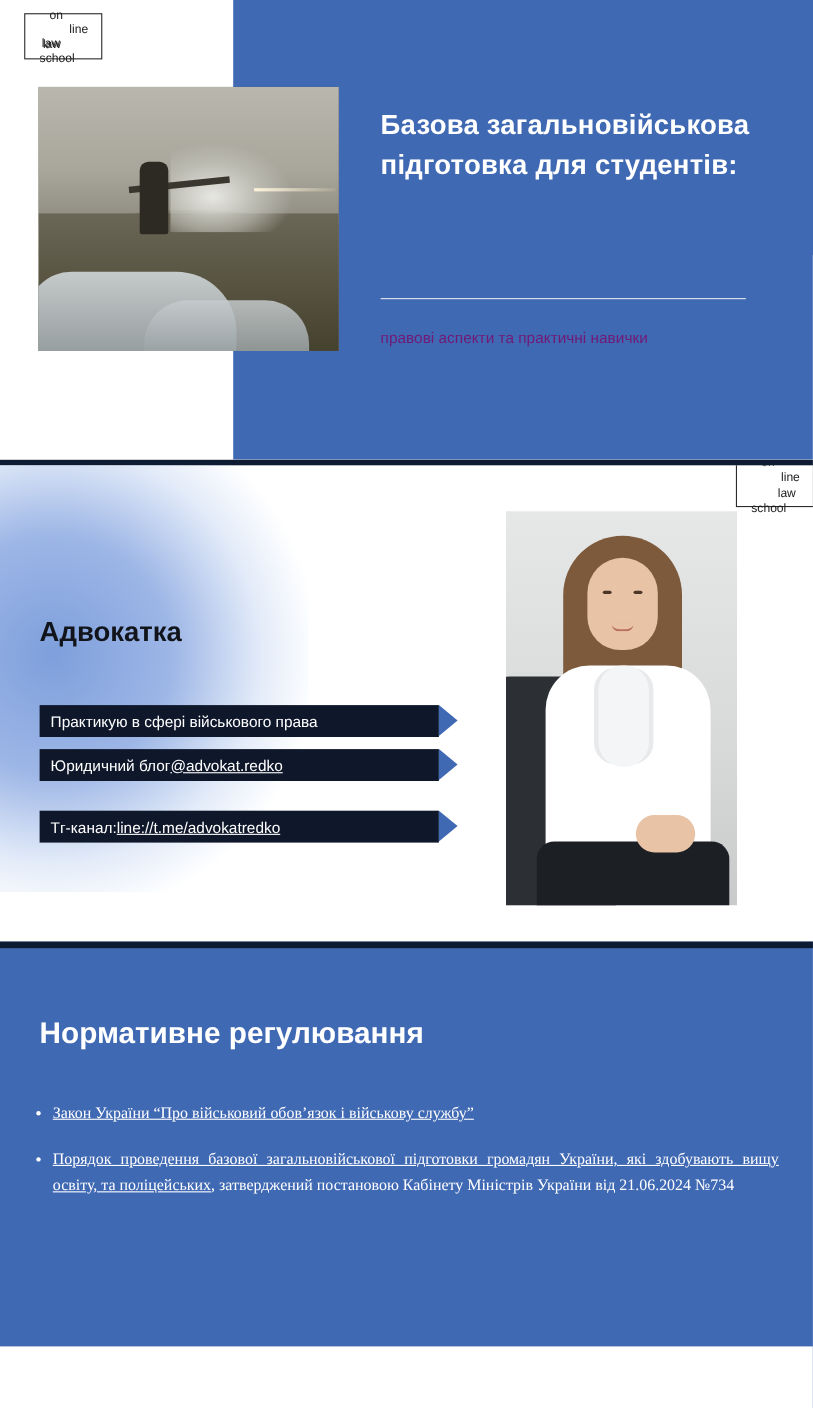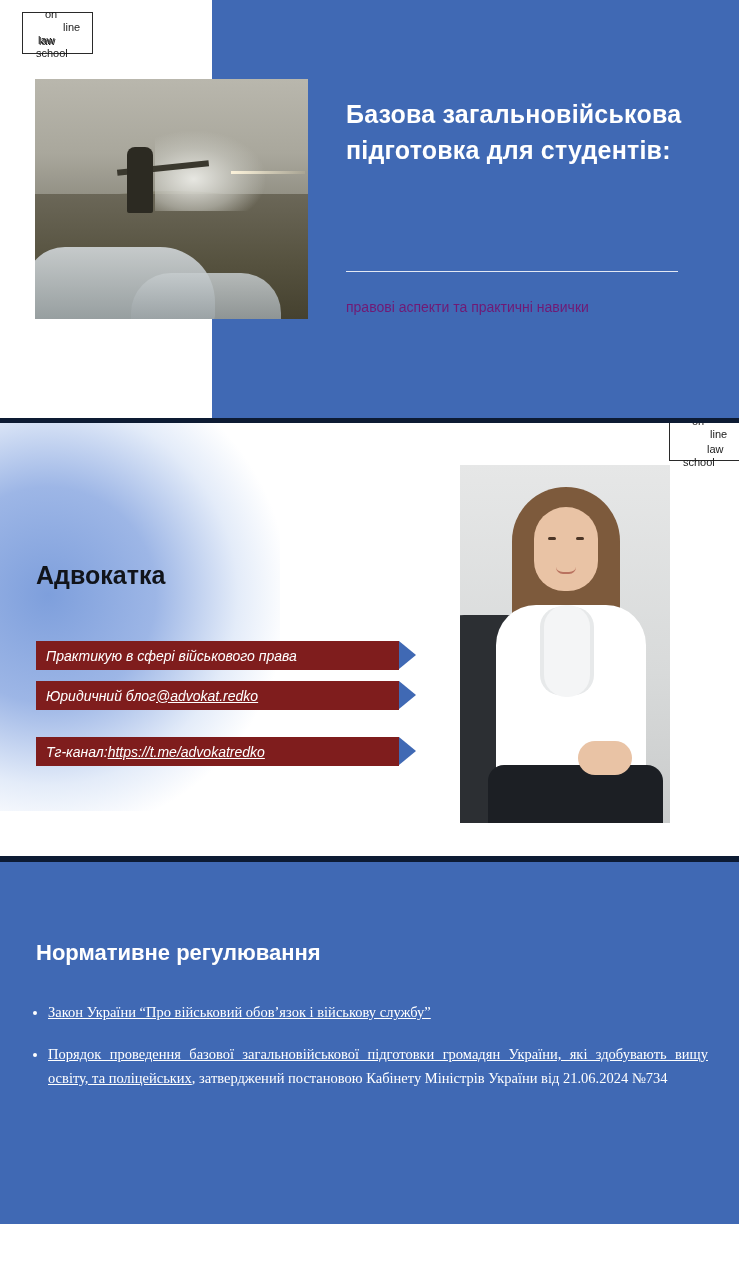--- a/index.html
+++ b/index.html
@@ -139,26 +139,25 @@
     left: 36px; top: 138px;
     color: #11141a;
     font-size: 25px;
     font-weight: bold;
     line-height: 28px;
   }
   .arrow-bar {
     position: absolute;
     left: 36px;
     height: 29px;
-    background: #7f1d1d;
+    background: #0f172a;
     display: flex;
     align-items: center;
     color: #ffffff;
     font-size: 14px;
-    font-style: italic;
     padding-left: 10px;
     white-space: nowrap;
   }
   .arrow-bar::after {
     content: "";
     position: absolute;
     right: -17px; top: 0;
     border-top: 14.5px solid transparent;
     border-bottom: 14.5px solid transparent;
     border-left: 17px solid #4069b4;
@@ -219,23 +218,23 @@
   .slide3 {
     position: relative;
     width: 739px;
     height: 424px;
     background: #4069b4;
     border-top: 6px solid #0d1b33;
     overflow: hidden;
   }
   .s3-title {
     position: absolute;
-    left: 36px; top: 78px;
+    left: 36px; top: 62px;
     color: #ffffff;
-    font-size: 22px;
+    font-size: 27px;
     font-weight: bold;
   }
   .s3-list {
     position: absolute;
     left: 48px; top: 138px;
     width: 660px;
     color: #ffffff;
     font-size: 14.5px;
     line-height: 24px;
   }
@@ -290,21 +289,21 @@
 
   <div class="arrow-bar" id="bar1">
     <span>Практикую в сфері військового права</span>
   </div>
   <div class="arrow-bar" id="bar2">
     <span>Юридичний блог </span>
     <span class="u">@advokat.redko</span>
   </div>
   <div class="arrow-bar" id="bar3">
     <span>Тг-канал: </span>
-    <span class="u">https://t.me/advokatredko</span>
+    <span class="u">line://t.me/advokatredko</span>
   </div>
 
   <div class="s2-photo">
     <div class="bg"></div>
     <div class="chair"></div>
     <div class="hair"></div>
     <div class="face"></div>
     <div class="eye-l"></div>
     <div class="eye-r"></div>
     <div class="smile"></div>

